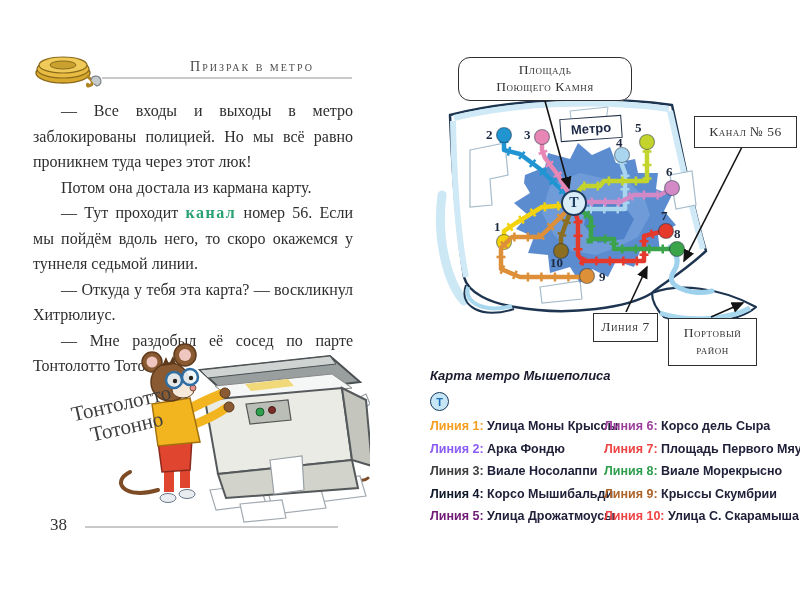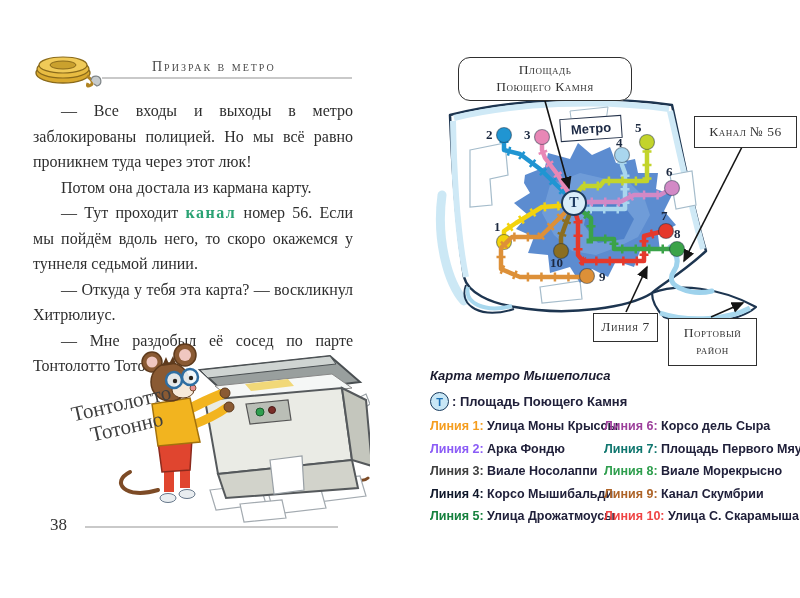--- a/index.html
+++ b/index.html
@@ -4,21 +4,21 @@
 <style>
   html,body{margin:0;padding:0;}
   body{
     width:800px;height:598px;position:relative;background:#ffffff;
     font-family:"Liberation Serif", serif;color:#2e2e2e;overflow:hidden;
   }
   
   .hdr-ornament{position:absolute;left:33px;top:56px;}
   .hdr-rule{position:absolute;left:102px;top:77px;width:250px;height:2px;background:#c9c9c9;}
   .hdr-title{
-    position:absolute;left:152px;top:59px;width:200px;text-align:left;
+    position:absolute;left:152px;top:59px;width:200px;text-align:center;
     font-variant:small-caps;letter-spacing:2px;font-size:14px;color:#4c4c4c;
   }
   .text-block{position:absolute;left:33px;top:98px;width:320px;}
   .text-block p{margin:0;text-indent:28px;font-size:16px;line-height:25.5px;text-align:justify;}
   .accent{color:#2aa273;font-weight:bold;letter-spacing:1.5px;}
   .illu{position:absolute;left:30px;top:342px;}
   .illu-label{
     position:absolute;left:34px;top:392px;width:180px;text-align:center;
     transform:rotate(-13deg);font-size:21px;line-height:1.12;color:#3f3f3f;
   }
@@ -245,31 +245,30 @@
 </div>
 <div class="callout co-port">
   <div>Портовый</div>
   <div>район</div>
 </div>
 
 <div class="legend">
   <div class="legend-title">Карта метро Мышеполиса</div>
   <div class="hub-row">
     <span class="hub-chip">Т</span>
-    <span>: Площадь Поющего Камня</span>
   </div>
   <div class="legend-cols">
     <div class="legend-col left" id="legend-col-left">
         <div class="legend-row"><span class="legend-label" style="color: rgb(245, 157, 30);">Линия 1:</span><span> Улица Моны Крыссы</span></div>
         <div class="legend-row"><span class="legend-label" style="color: #8b5cf6;">Линия 2:</span><span> Арка Фондю</span></div>
         <div class="legend-row"><span class="legend-label" style="color: #404040;">Линия 3:</span><span> Виале Носолаппи</span></div>
         <div class="legend-row"><span class="legend-label" style="color: #0f172a;">Линия 4:</span><span> Корсо Мышибальди</span></div>
-        <div class="legend-row"><span class="legend-label" style="color: #15803d;">Линия 5:</span><span> Улица Дрожатмоусы</span></div>
+        <div class="legend-row"><span class="legend-label" style="color: #701a75;">Линия 5:</span><span> Улица Дрожатмоусы</span></div>
       </div>
     <div class="legend-col right" id="legend-col-right">
         <div class="legend-row"><span class="legend-label" style="color: rgb(156, 63, 155);">Линия 6:</span><span> Корсо дель Сыра</span></div>
-        <div class="legend-row"><span class="legend-label" style="color: #0f766e;">Линия 7:</span><span> Площадь Первого Мяу</span></div>
+        <div class="legend-row"><span class="legend-label" style="color: #ef4444;">Линия 7:</span><span> Площадь Первого Мяу</span></div>
         <div class="legend-row"><span class="legend-label" style="color: rgb(46, 158, 77);">Линия 8:</span><span> Виале Морекрысно</span></div>
-        <div class="legend-row"><span class="legend-label" style="color: rgb(173, 99, 39);">Линия 9:</span><span> Канал Скумбрии</span></div>
+        <div class="legend-row"><span class="legend-label" style="color: rgb(173, 99, 39);">Линия 9:</span><span> Крыссы Скумбрии</span></div>
         <div class="legend-row"><span class="legend-label" style="color: #ef4444;">Линия 10:</span><span> Улица С. Скарамыша</span></div>
       </div>
   </div>
 </div>
 
 </body></html>

